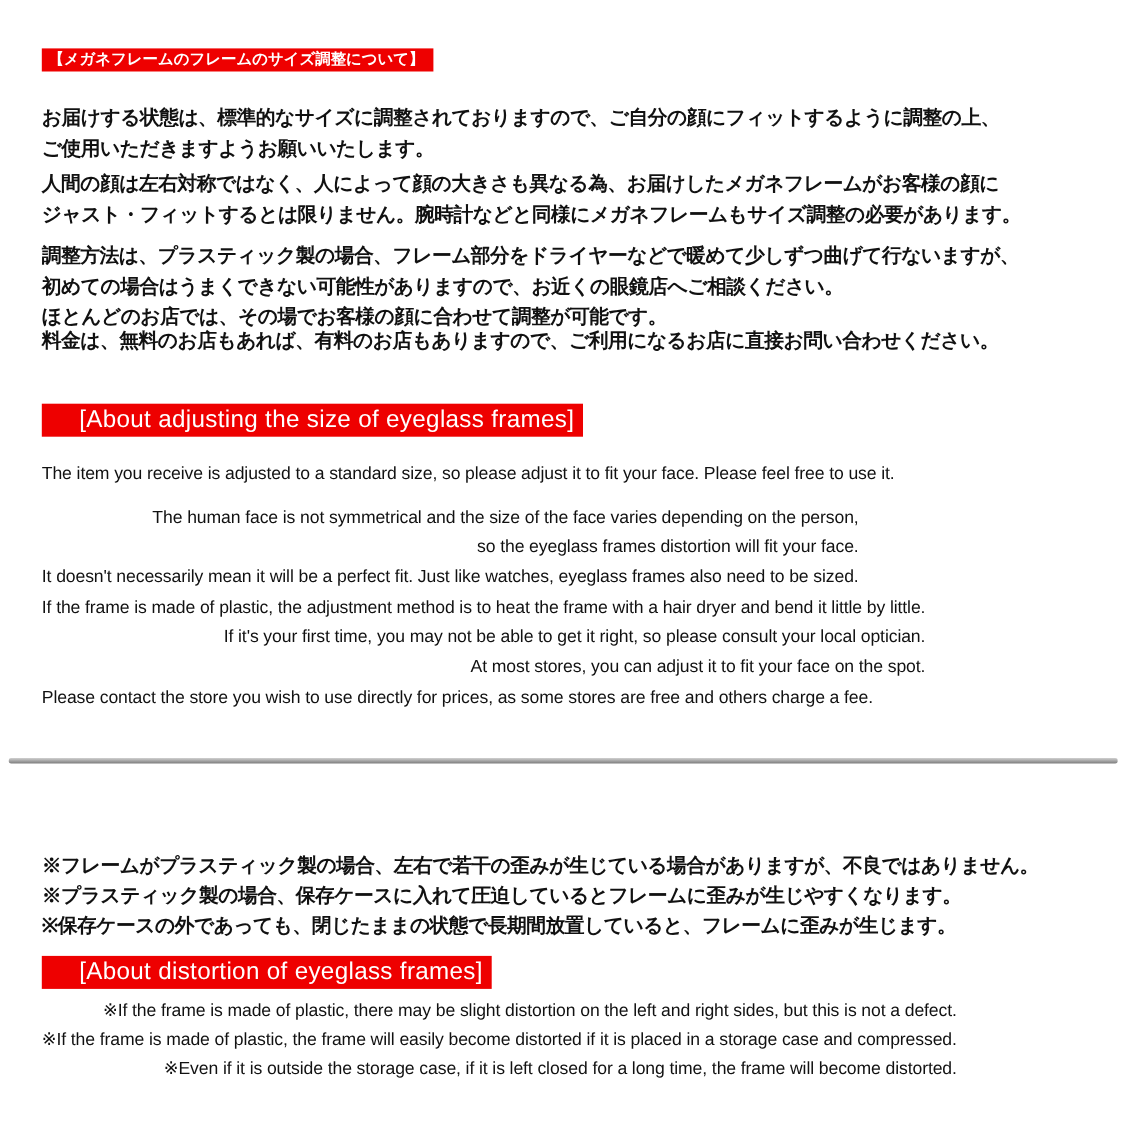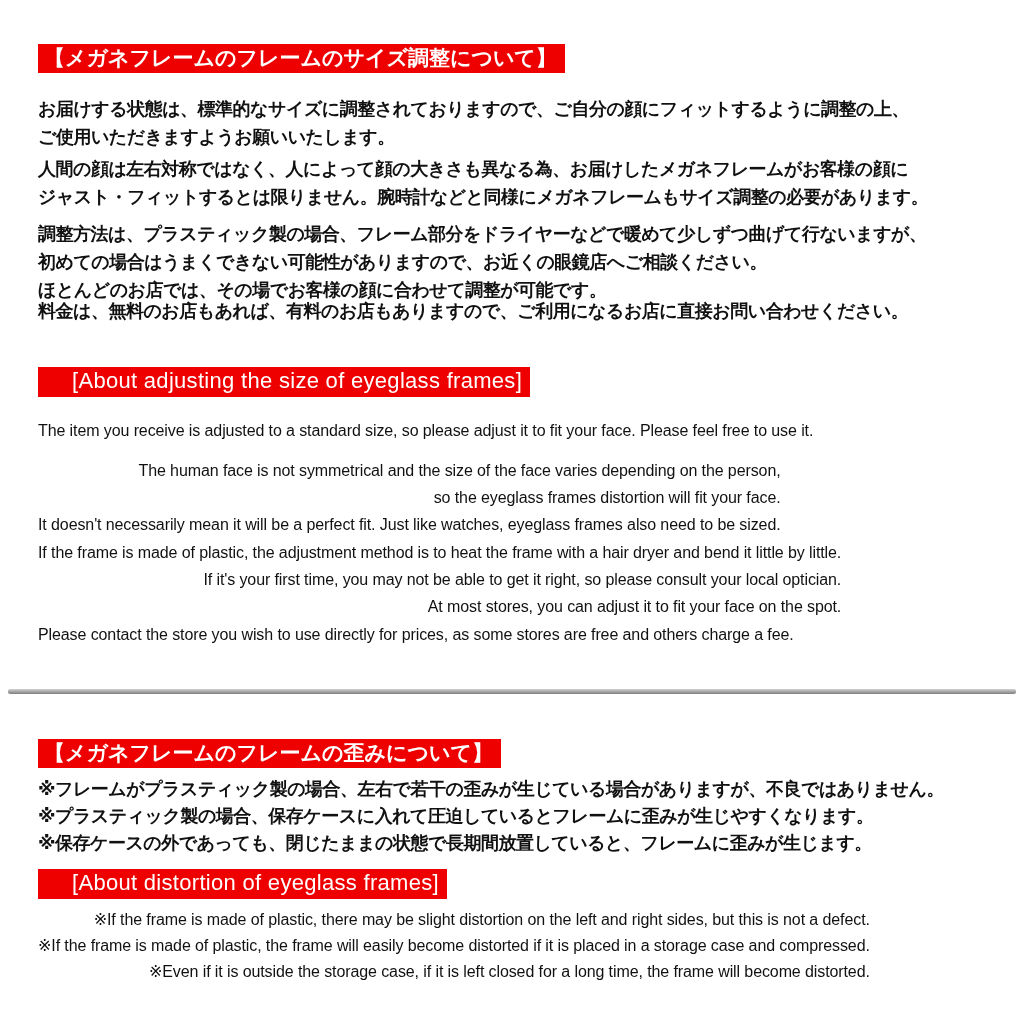--- a/index.html
+++ b/index.html
@@ -13,31 +13,32 @@
   .abs { position: absolute; left: 38px; }
 
   .red-bar {
     display: inline-block;
     background: var(--red);
     color: #ffffff;
     padding: 2px 8px 4px 6px;
     white-space: nowrap;
     line-height: 1.1;
   }
-  .red-bar.jp { font-size: 21px; font-weight: bold; letter-spacing: 0px; }
+  .red-bar.jp { font-size: 14px; font-weight: bold; letter-spacing: 0px; }
   .red-bar.en { font-size: 22px; font-weight: 500; letter-spacing: 0.3px; padding-left: 34px; }
 
   .jp-text {
     margin: 0;
     font-size: 18px;
     font-weight: bold;
     line-height: 28px;
     letter-spacing: -0.5px;
     white-space: pre-line;
     color: var(--ink);
+    font-family: Liberation Mono, monospace;
   }
   .en-text {
     margin: 0;
     font-size: 16px;
     font-weight: normal;
     line-height: 27px;
     letter-spacing: -0.1px;
     white-space: pre-line;
     color: var(--ink);
     text-align: right;
@@ -85,23 +86,20 @@
 It doesn't necessarily mean it will be a perfect fit. Just like watches, eyeglass frames also need to be sized.</p>
 
   <p class="abs en-text" style="top:539px">If the frame is made of plastic, the adjustment method is to heat the frame with a hair dryer and bend it little by little.
 If it's your first time, you may not be able to get it right, so please consult your local optician.
 At most stores, you can adjust it to fit your face on the spot.</p>
 
   <p class="abs en-text" style="top:621px">Please contact the store you wish to use directly for prices, as some stores are free and others charge a fee.</p>
 
   <div class="divider" style="top:689px"></div>
 
-  <div class="abs" style="top:739px">
-    <span class="red-bar jp">【メガネフレームのフレームの歪みについて】</span>
-  </div>
 
   <p class="abs jp-text" style="top:776px; line-height:27px">※フレームがプラスティック製の場合、左右で若干の歪みが生じている場合がありますが、不良ではありません。
 ※プラスティック製の場合、保存ケースに入れて圧迫しているとフレームに歪みが生じやすくなります。
 ※保存ケースの外であっても、閉じたままの状態で長期間放置していると、フレームに歪みが生じます。</p>
 
   <div class="abs" style="top:869px">
     <span class="red-bar en">[About distortion of eyeglass frames]</span>
   </div>
 
   <p class="abs en-text notes" style="top:907px">※If the frame is made of plastic, there may be slight distortion on the left and right sides, but this is not a defect.

